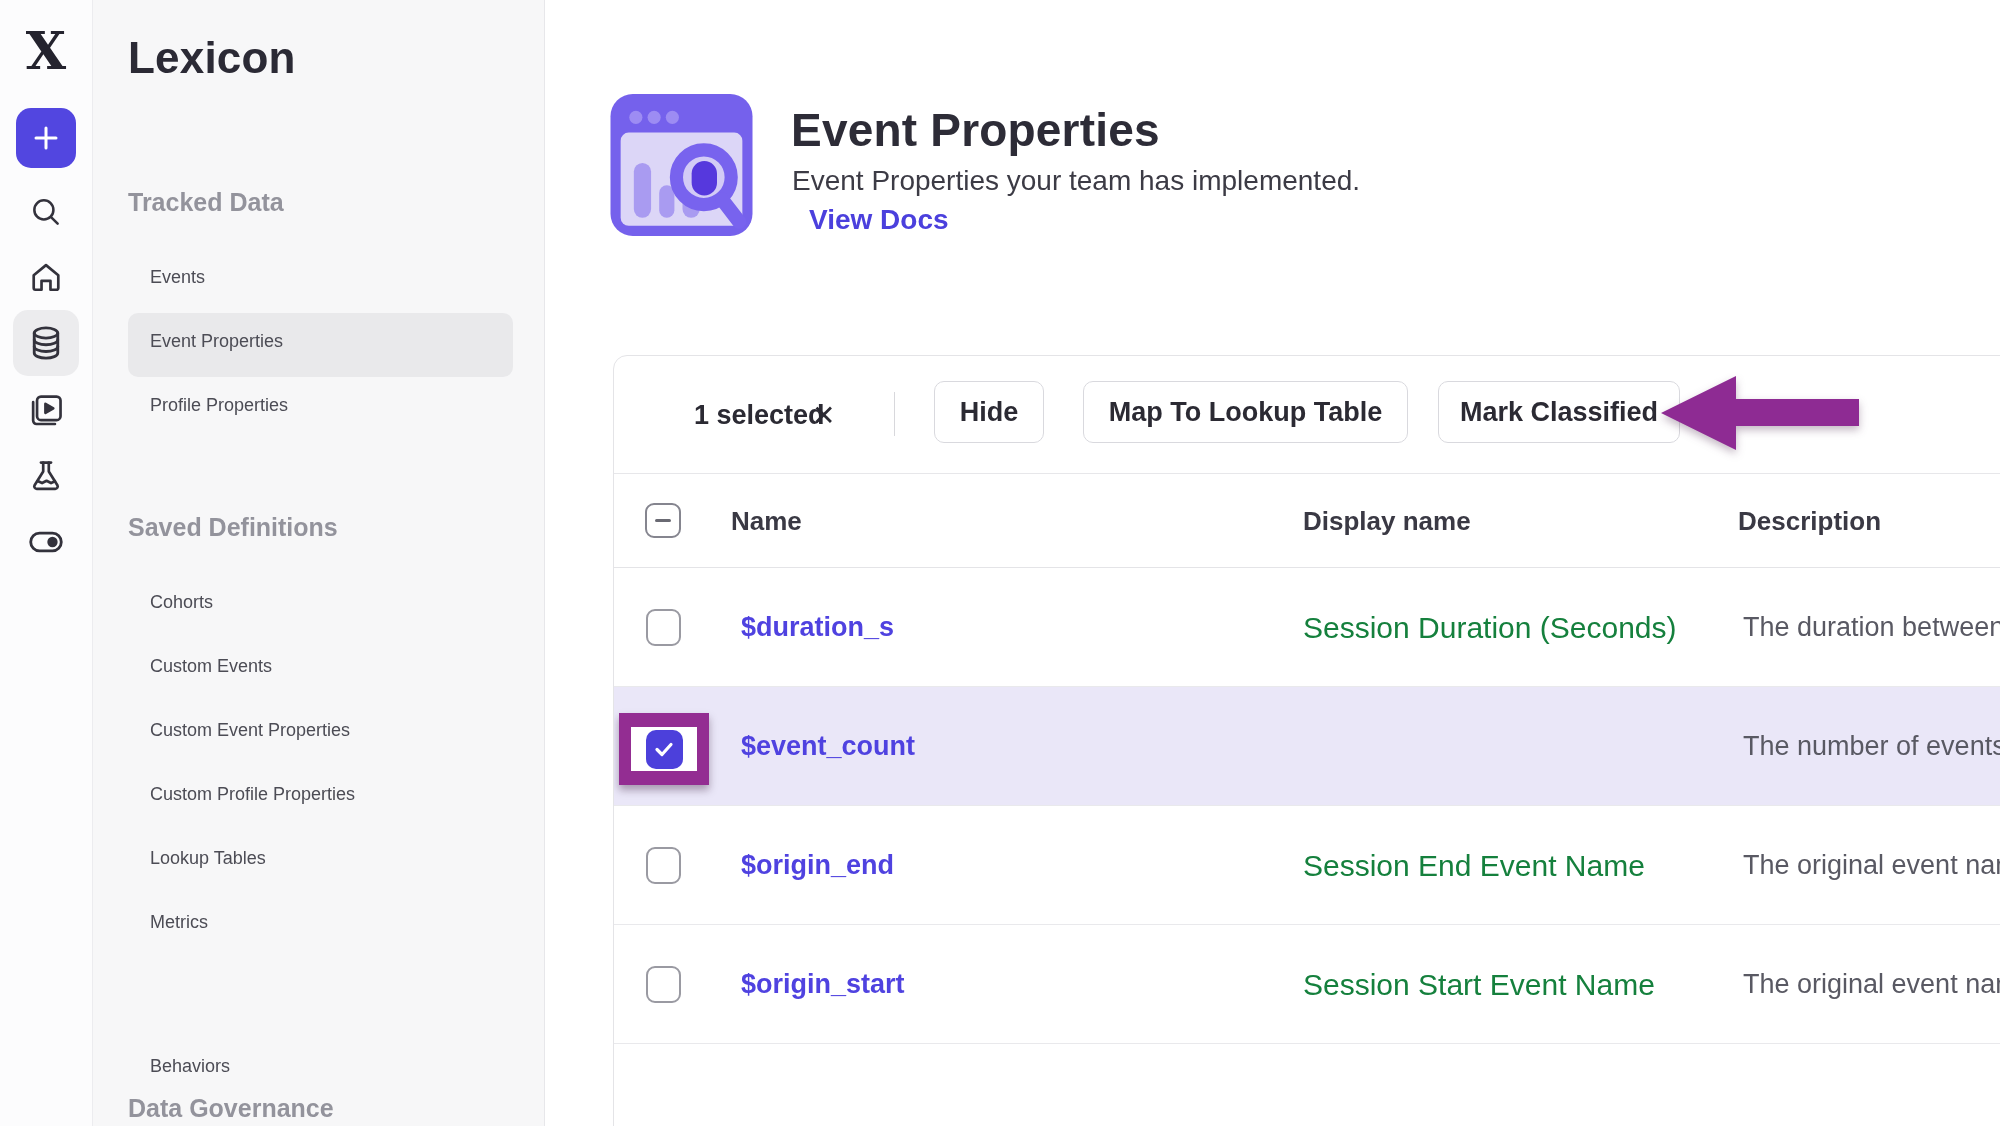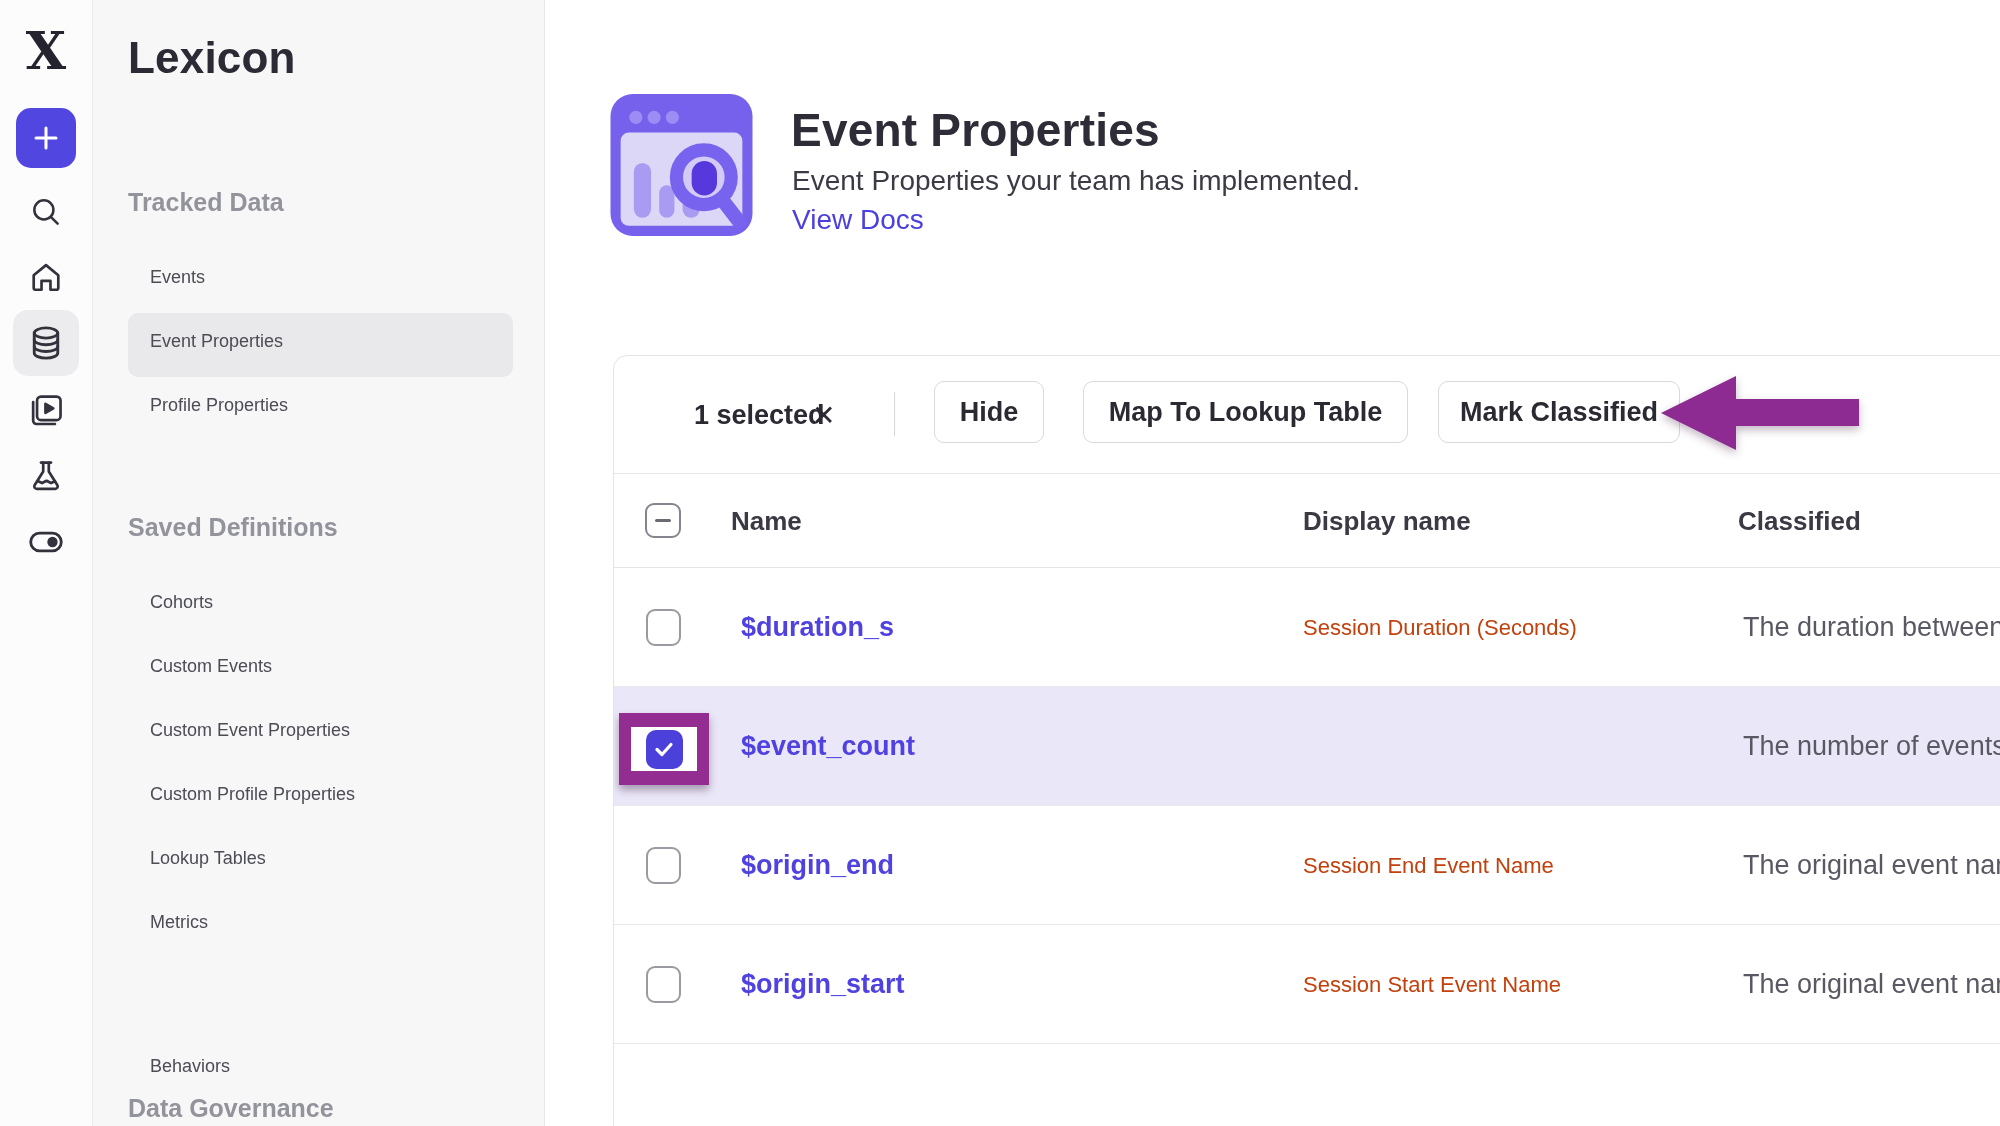--- a/index.html
+++ b/index.html
@@ -42,21 +42,21 @@
     position:absolute; left:35px; top:313px; width:385px; height:64px;
     background:#e9e9eb; border-radius:10px;
   }
 
   
   .main { position:absolute; left:545px; top:0; right:0; bottom:0; background:#ffffff; }
 
   .app-icon { position:absolute; left:65px; top:94px; }
   .page-title { position:absolute; left:246px; top:103px; font-size:46px; font-weight:800; color:#2d2c37; letter-spacing:.2px; }
   .page-sub   { position:absolute; left:247px; top:165px; font-size:28px; color:#3c3b45; }
-  .page-link  { position:absolute; left:247px; top:204px; font-size:28px; font-weight:400; color:#4b40dd; cursor:pointer; }
+  .page-link  { position:absolute; left:264px; top:204px; font-size:28px; font-weight:700; color:#4b40dd; cursor:pointer; }
 
   .card {
     position:absolute; left:68px; top:355px; width:1560px; height:920px;
     background:#ffffff; border:1px solid #e4e4e7; border-radius:14px;
   }
   .toolbar { position:absolute; left:0; top:0; width:100%; height:118px; border-bottom:1px solid #e7e7ea; }
   .sel-label { position:absolute; left:80px; top:0; height:118px; display:flex; align-items:center;
     font-size:27px; font-weight:600; color:#2b2a33; }
   .sel-x { position:absolute; left:198px; top:0; height:118px; display:flex; align-items:center;
     font-size:28px; font-weight:500; color:#2b2a33; cursor:pointer; }
@@ -85,21 +85,21 @@
   .cb-indet i { display:block; width:16px; height:3px; background:#6a6a73; border-radius:2px; }
 
   .row { position:absolute; left:0; width:100%; height:119px; border-bottom:1px solid #e9e9ec; }
   .row.selected { background:#eae7f8; }
   .cb-empty {
     position:absolute; left:32px; top:41px; width:35px; height:37px;
     border:2px solid #9a9aa2; border-radius:9px; background:#fff; cursor:pointer;
   }
   .cell { position:absolute; top:0; height:119px; display:flex; align-items:center; white-space:nowrap; }
   .c-name { left:127px; font-size:27px; font-weight:700; color:#4f42e0; cursor:pointer; }
-  .c-display { left:689px; font-size:22px; color:#c2410c; }
+  .c-display { left:689px; font-size:30px; color:#15803d; }
   .c-desc { left:1129px; font-size:27px; color:#595963; }
 
   
   .anno-frame {
     position:absolute; left:5px; top:26px; width:90px; height:72px;
     background:#932d92; box-shadow:0 5px 8px rgba(40,10,40,.35);
     display:flex; align-items:center; justify-content:center;
   }
   .anno-white { width:66px; height:44px; background:#ffffff; display:flex; align-items:center; justify-content:center; }
   .cb-checked {
@@ -233,21 +233,21 @@
           </svg>
         </div>
       </div>
 
       <div class="thead">
         <div class="cb-indet">
             <i></i>
           </div>
         <div class="th th-name">Name</div>
         <div class="th th-display">Display name</div>
-        <div class="th th-desc">Classified</div>
+        <div class="th th-desc">Description</div>
       </div>
 
       <div class="row" style="top:212px;">
         <div class="cb-empty"></div>
         <div class="cell c-name">$duration_s</div>
         <div class="cell c-display">Session Duration (Seconds)</div>
         <div class="cell c-desc">The duration between</div>
       </div>
 
       <div class="row selected" style="top:331px;">

